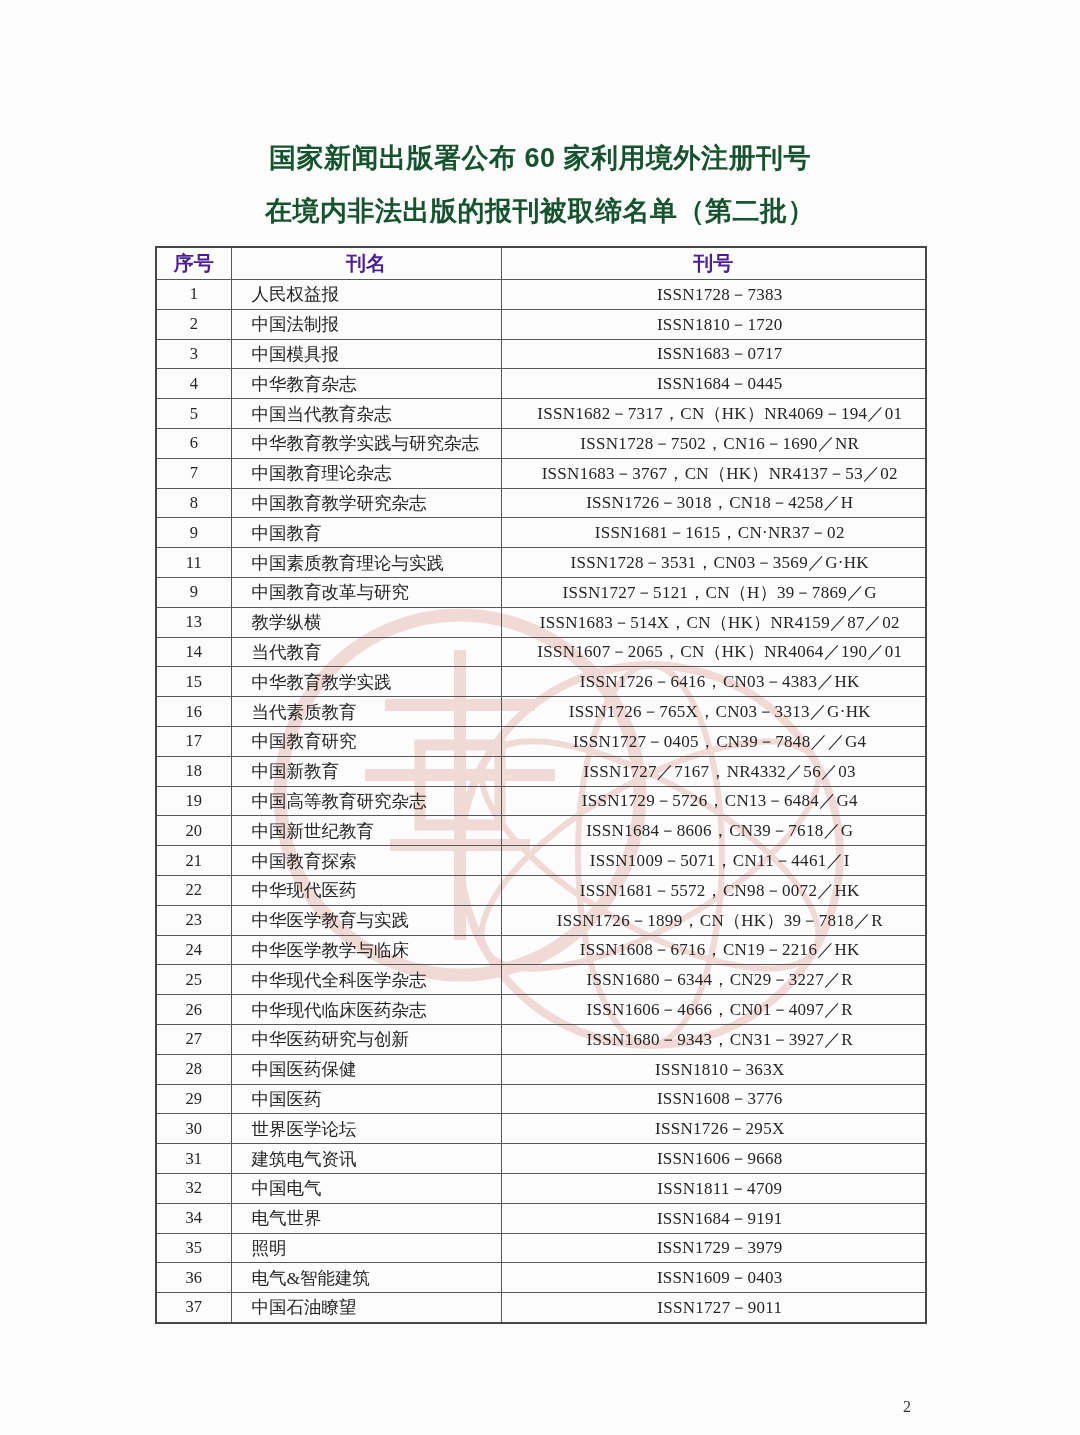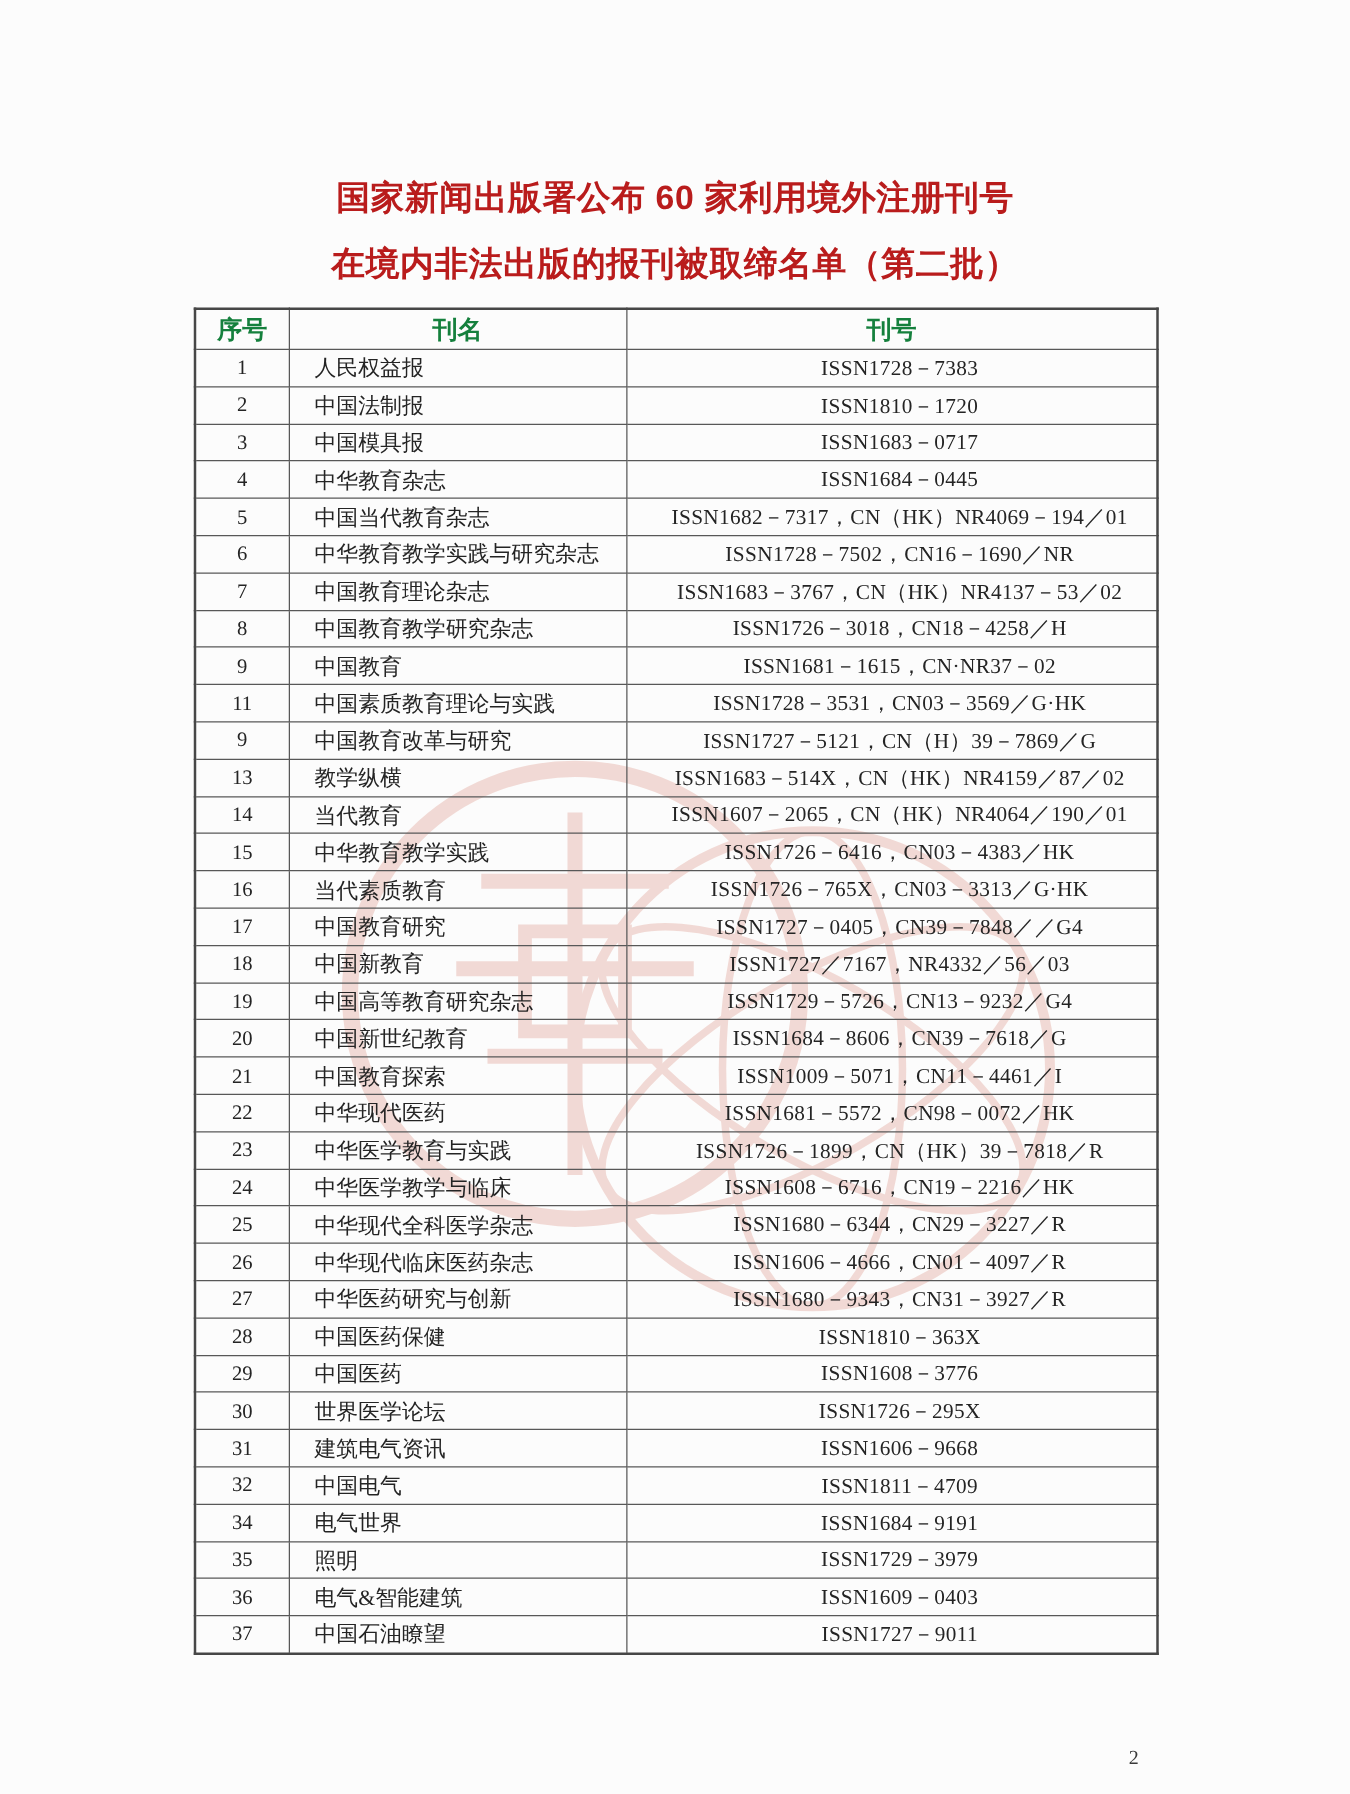--- a/index.html
+++ b/index.html
@@ -13,21 +13,21 @@
     color:#222;
   }
   .titles{padding-top:145px;}
   .doc-title{
     margin:0;
     text-align:center;
     font-family:"Liberation Sans", sans-serif;
     font-weight:bold;
     font-size:27px;
     line-height:27px;
-    color:#b91c1c;
+    color:#14532d;
     letter-spacing:0.5px;
   }
   .doc-title + .doc-title{margin-top:26px;}
   .table-wrap{
     position:absolute;
     left:155px;top:246px;
     width:770px;
   }
   table.pub-table{
     border-collapse:collapse;
@@ -41,21 +41,21 @@
     vertical-align:middle;
     white-space:nowrap;
     overflow:hidden;
   }
   .pub-table{border:2px solid #474747;}
   .pub-table th{
     height:31px;
     font-family:"Liberation Sans", sans-serif;
     font-weight:bold;
     font-size:20px;
-    color:#15803d;
+    color:#4c1d95;
     text-align:center;
   }
   .pub-table td{
     height:28.8px;
     font-size:17px;
     color:#242424;
   }
   td.c-num{text-align:center;font-size:16.5px;}
   td.c-name{text-align:left;padding-left:20px;font-size:17.5px;}
   td.c-issn{text-align:center;padding-left:13px;font-size:17px;letter-spacing:0.3px;}
@@ -211,21 +211,21 @@
 
     <tr>
       <td class="c-num">18</td>
       <td class="c-name">中国新教育</td>
       <td class="c-issn">ISSN1727／7167，NR4332／56／03</td>
     </tr>
 
     <tr>
       <td class="c-num">19</td>
       <td class="c-name">中国高等教育研究杂志</td>
-      <td class="c-issn">ISSN1729－5726，CN13－9232／G4</td>
+      <td class="c-issn">ISSN1729－5726，CN13－6484／G4</td>
     </tr>
 
     <tr>
       <td class="c-num">20</td>
       <td class="c-name">中国新世纪教育</td>
       <td class="c-issn">ISSN1684－8606，CN39－7618／G</td>
     </tr>
 
     <tr>
       <td class="c-num">21</td>

